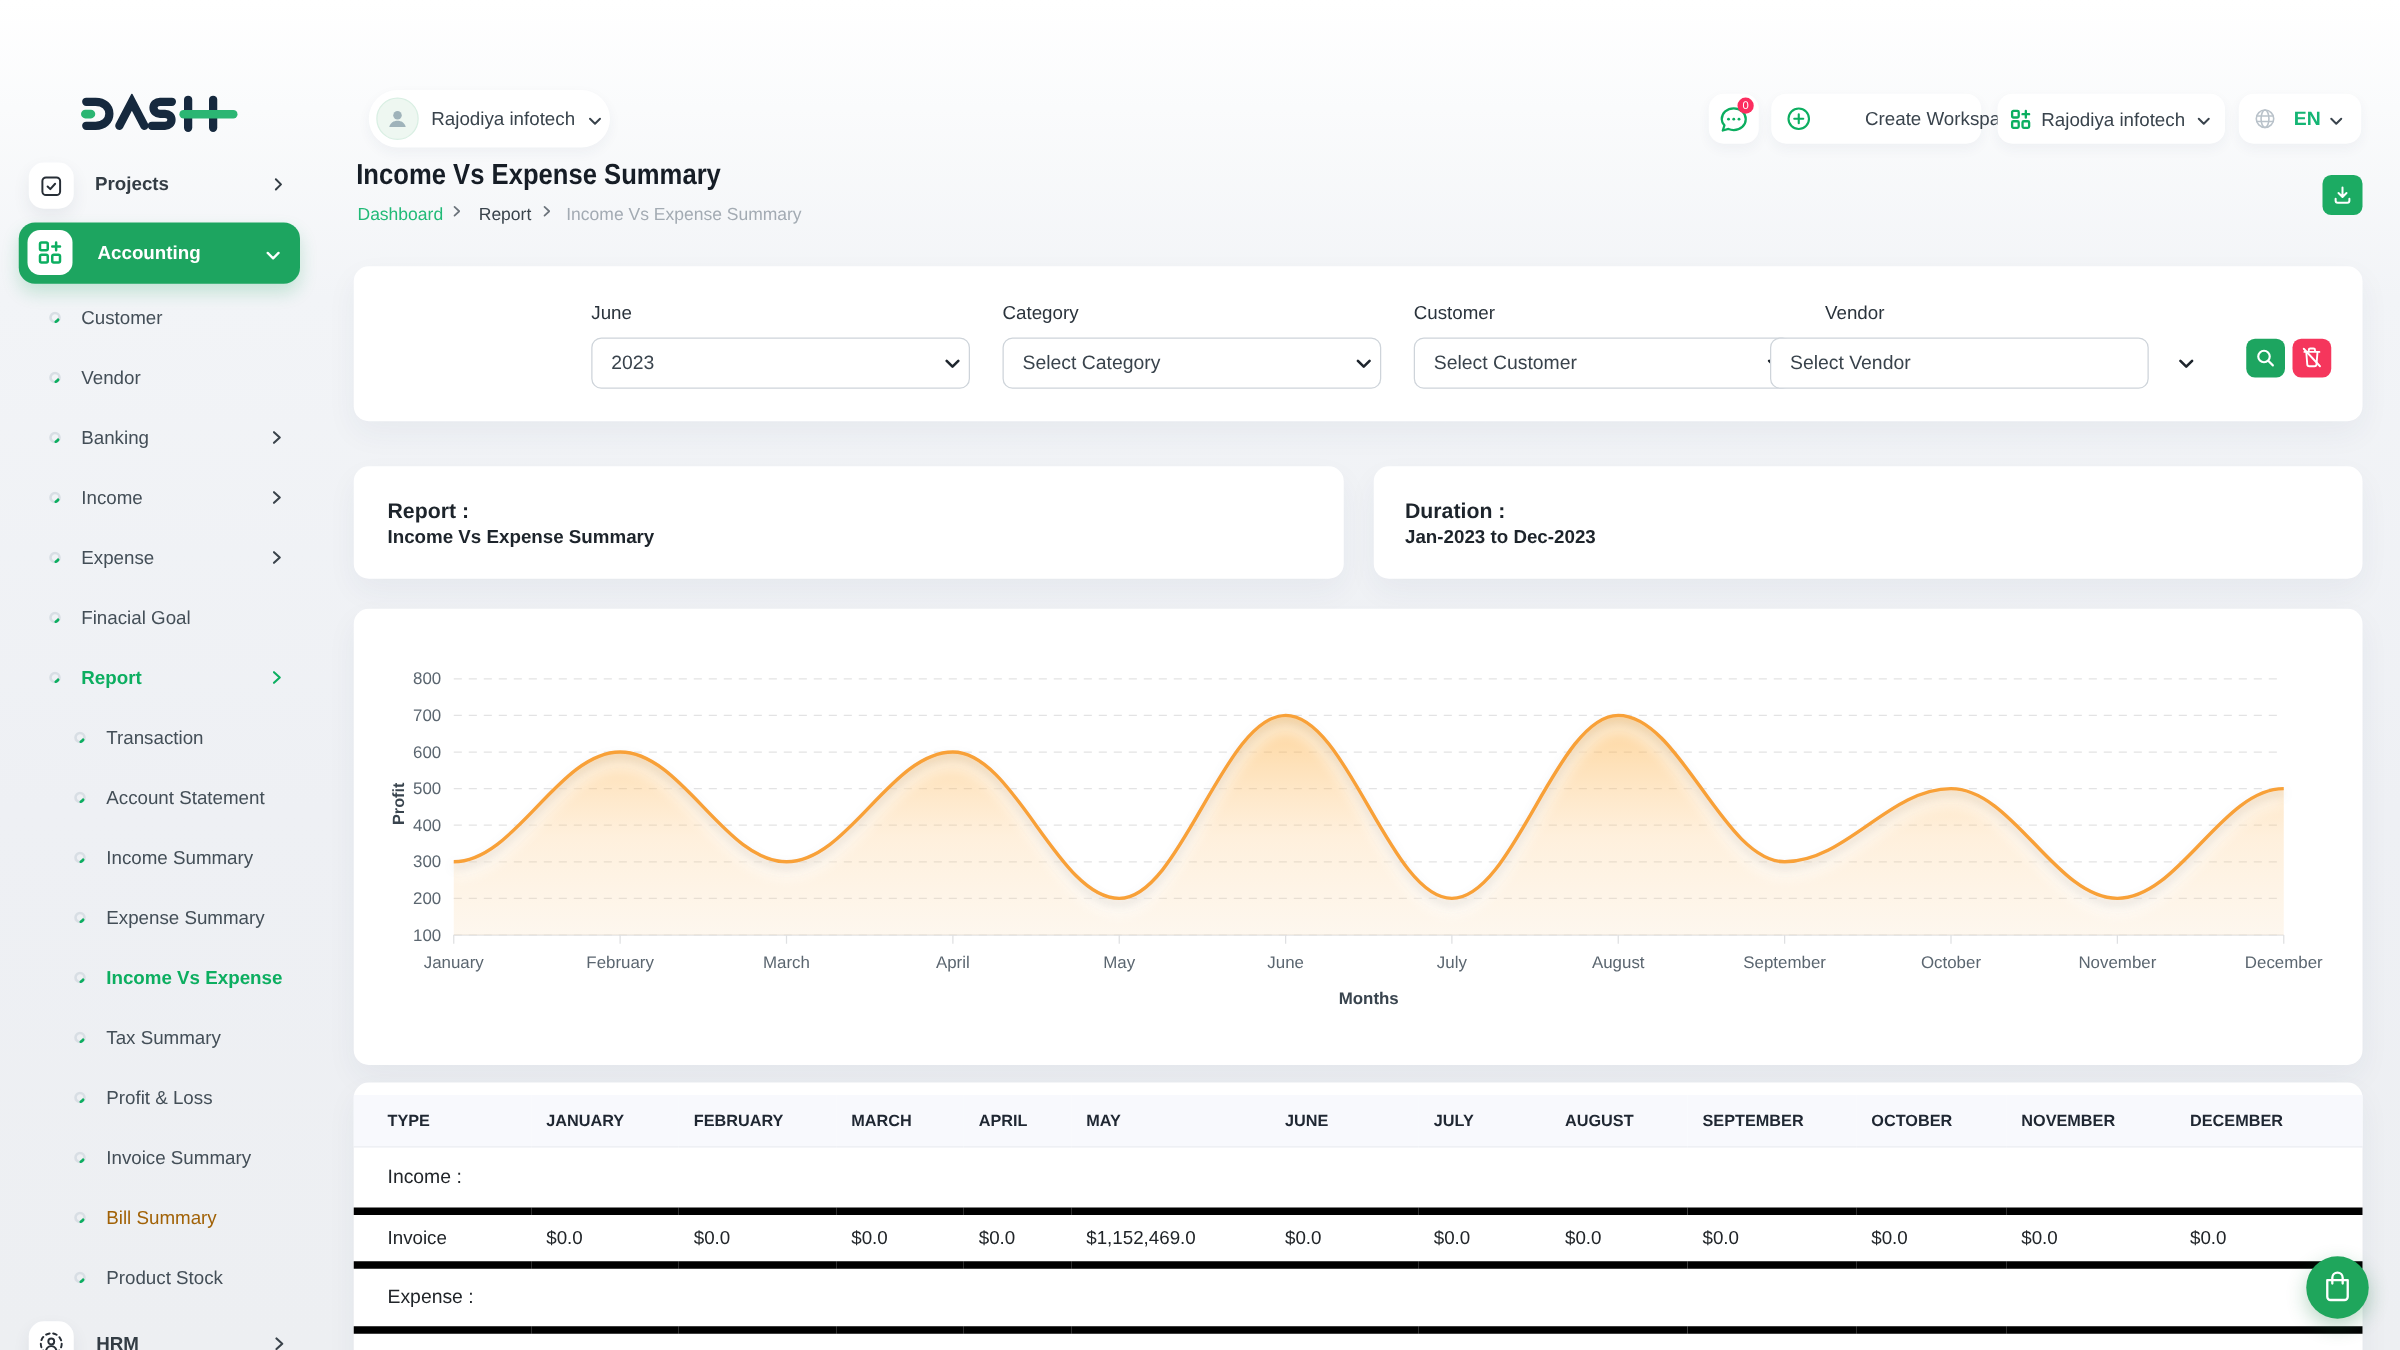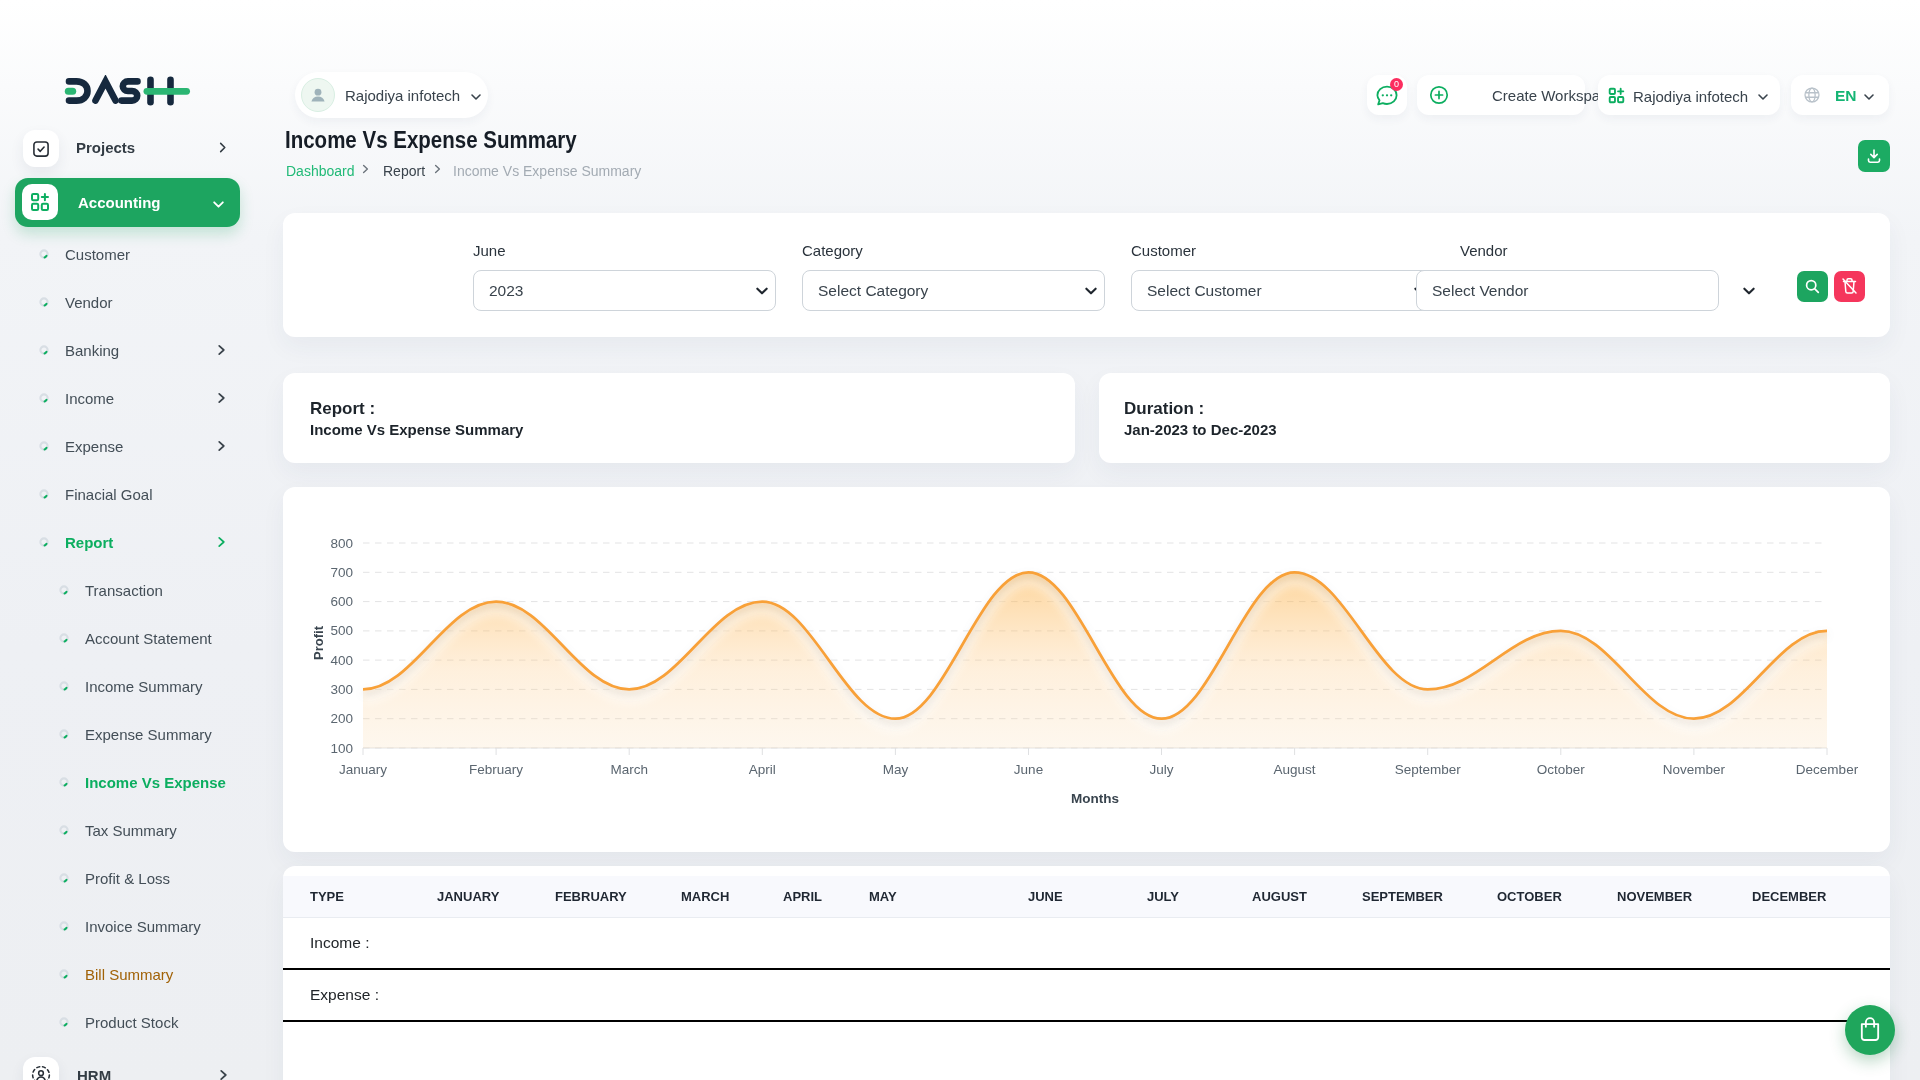--- a/index.html
+++ b/index.html
@@ -17,21 +17,21 @@
   background:#1da560; box-shadow:0 7px 14px rgba(29,165,96,0.22); }
 .iconbox { position:absolute; background:#fff; border-radius:14px; box-shadow:0 6px 14px rgba(48,62,92,0.08); }
 .hbtn { position:absolute; background:#fff; border-radius:12px; box-shadow:0 4px 10px rgba(48,62,92,0.05); }
 .fld { position:absolute; height:41px; width:303px; background:#fff; border:1px solid #ced4da; border-radius:8px;
   font-size:15.5px; color:#39434c; line-height:39px; padding-left:15px; }
 .flabel { position:absolute; font-size:15px; color:#2a333c; }
 .sqbtn { position:absolute; width:31px; height:31px; border-radius:7px; }
 table.rep { border-collapse:collapse; table-layout:fixed; width:1607px; font-size:15px; color:#212529; }
 table.rep th { font-size:13px; font-weight:bold; color:#1f2732; text-align:left; background:#f8f9fd;
   padding:0 0 0 12px; height:41px; border-bottom:1px solid #e9ecf1; }
-table.rep td { padding:0 0 0 12px; border-bottom:2px solid #000000; height:42px; }
+table.rep td { padding:0 0 0 12px; border-bottom:6px solid #000000; height:42px; }
 table.rep th:first-child, table.rep td:first-child { padding-left:27px; }
 </style>
 </head>
 <body>
 
 <svg class="abs" style="left:62px; top:75px;" width="130" height="32" viewBox="0 0 130 32">
 <g fill="none" stroke="#16293e" stroke-width="6.6" stroke-linecap="round">
   <path d="M7 6.4 H14.5 C21 6.4 25.5 10.4 25.5 16 C25.5 21.6 21 25.6 14.5 25.6 H7"></path>
   <path d="M33.5 25.6 L43.5 6.4 L53.5 25.6"></path>
   <path d="M75.5 6.4 H66 C63 6.4 60.8 8.6 60.8 11.2 C60.8 13.8 63 16 66 16 H70 C73 16 75.2 18.2 75.2 20.8 C75.2 23.4 73 25.6 70 25.6 H59.5"></path>
@@ -364,20 +364,35 @@
         <th>SEPTEMBER</th>
         <th>OCTOBER</th>
         <th>NOVEMBER</th>
         <th>DECEMBER</th>
       </tr>
     </thead>
     <tbody>
       <tr style="height:52px;">
         <td colspan="13" style="font-size:15.5px;">Income :</td>
       </tr>
+      <tr style="height:43px;">
+        <td>Invoice</td>
+        <td>$0.0</td>
+        <td>$0.0</td>
+        <td>$0.0</td>
+        <td>$0.0</td>
+        <td>$1,152,469.0</td>
+        <td>$0.0</td>
+        <td>$0.0</td>
+        <td>$0.0</td>
+        <td>$0.0</td>
+        <td>$0.0</td>
+        <td>$0.0</td>
+        <td>$0.0</td>
+      </tr>
       <tr style="height:52px;">
         <td colspan="13" style="font-size:15.5px;">Expense :</td>
       </tr>
     </tbody>
   </table>
 <div class="abs" style="left:1845px; top:1005px; width:50px; height:50px; border-radius:50%; background:#1fa65c; box-shadow:0 6px 16px rgba(20,120,60,0.3);"></div>
 <svg class="abs" style="left:1858px; top:1015px;" width="24" height="28" viewBox="0 0 22 25" fill="none" stroke="#ffffff" stroke-width="1.7" stroke-linecap="round" stroke-linejoin="round">
 <path d="M3.5 8h15v12.2a2.4 2.4 0 0 1-2.4 2.4H5.9a2.4 2.4 0 0 1-2.4-2.4z"></path>
 <path d="M7.2 10.5V6.3a3.8 3.8 0 0 1 7.6 0v4.2"></path>
   </svg>

